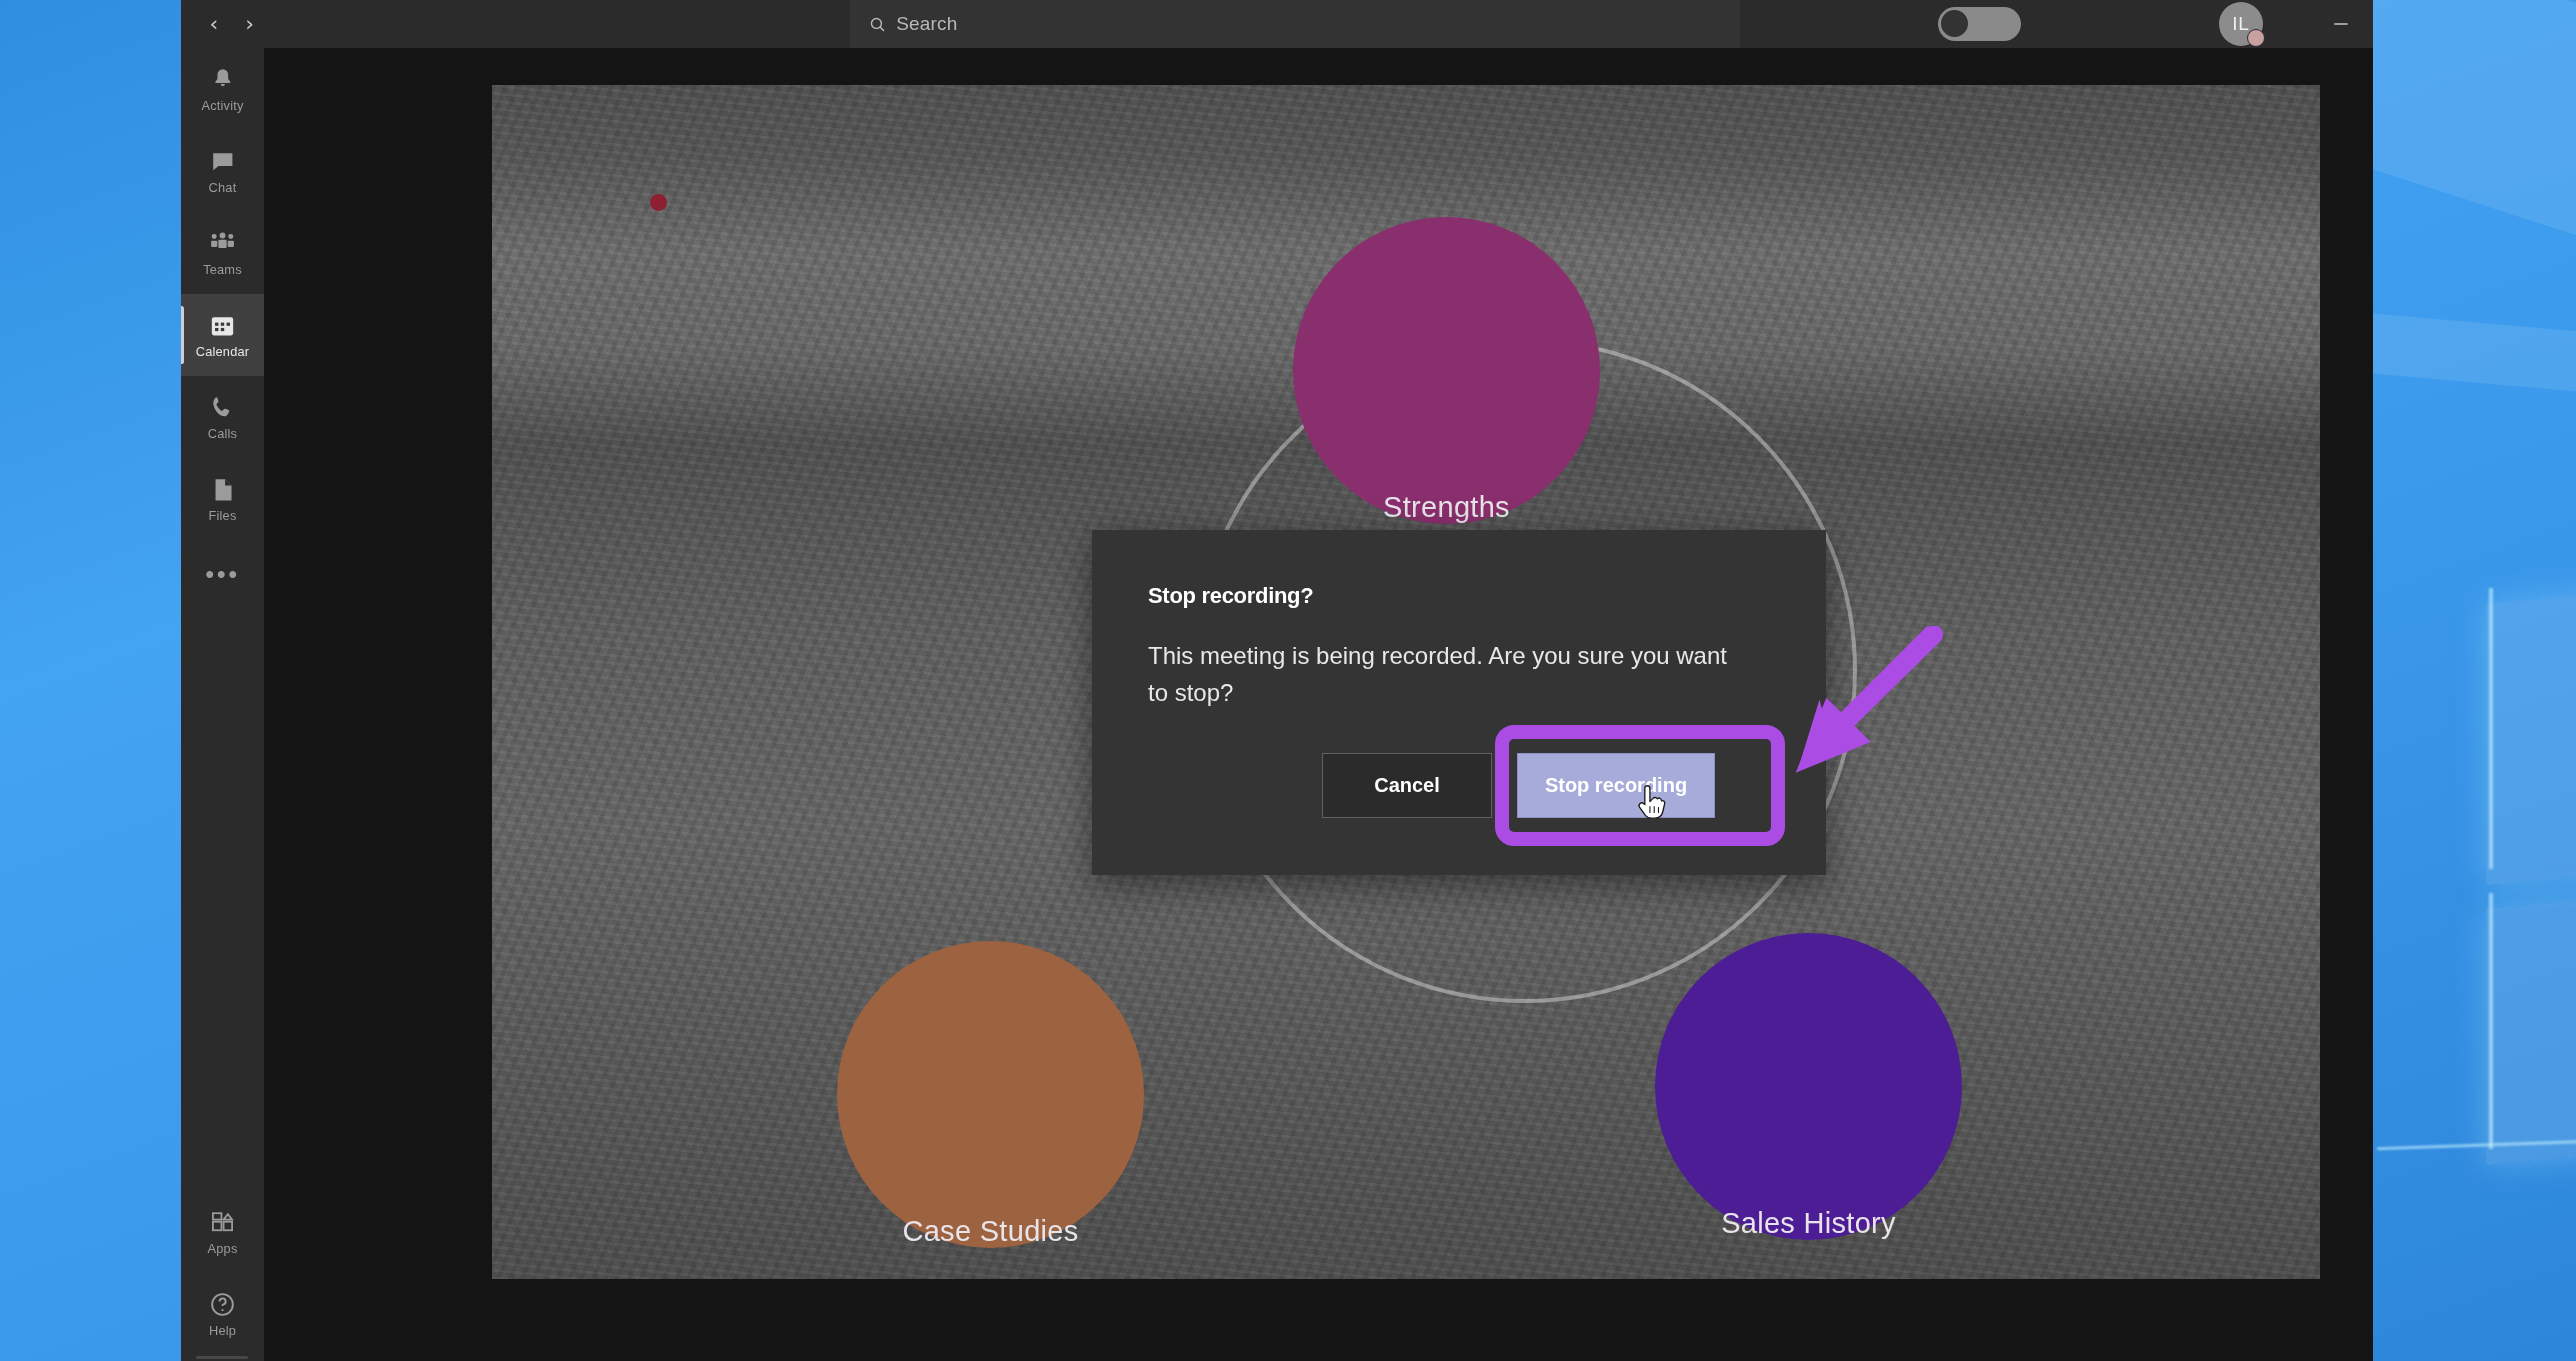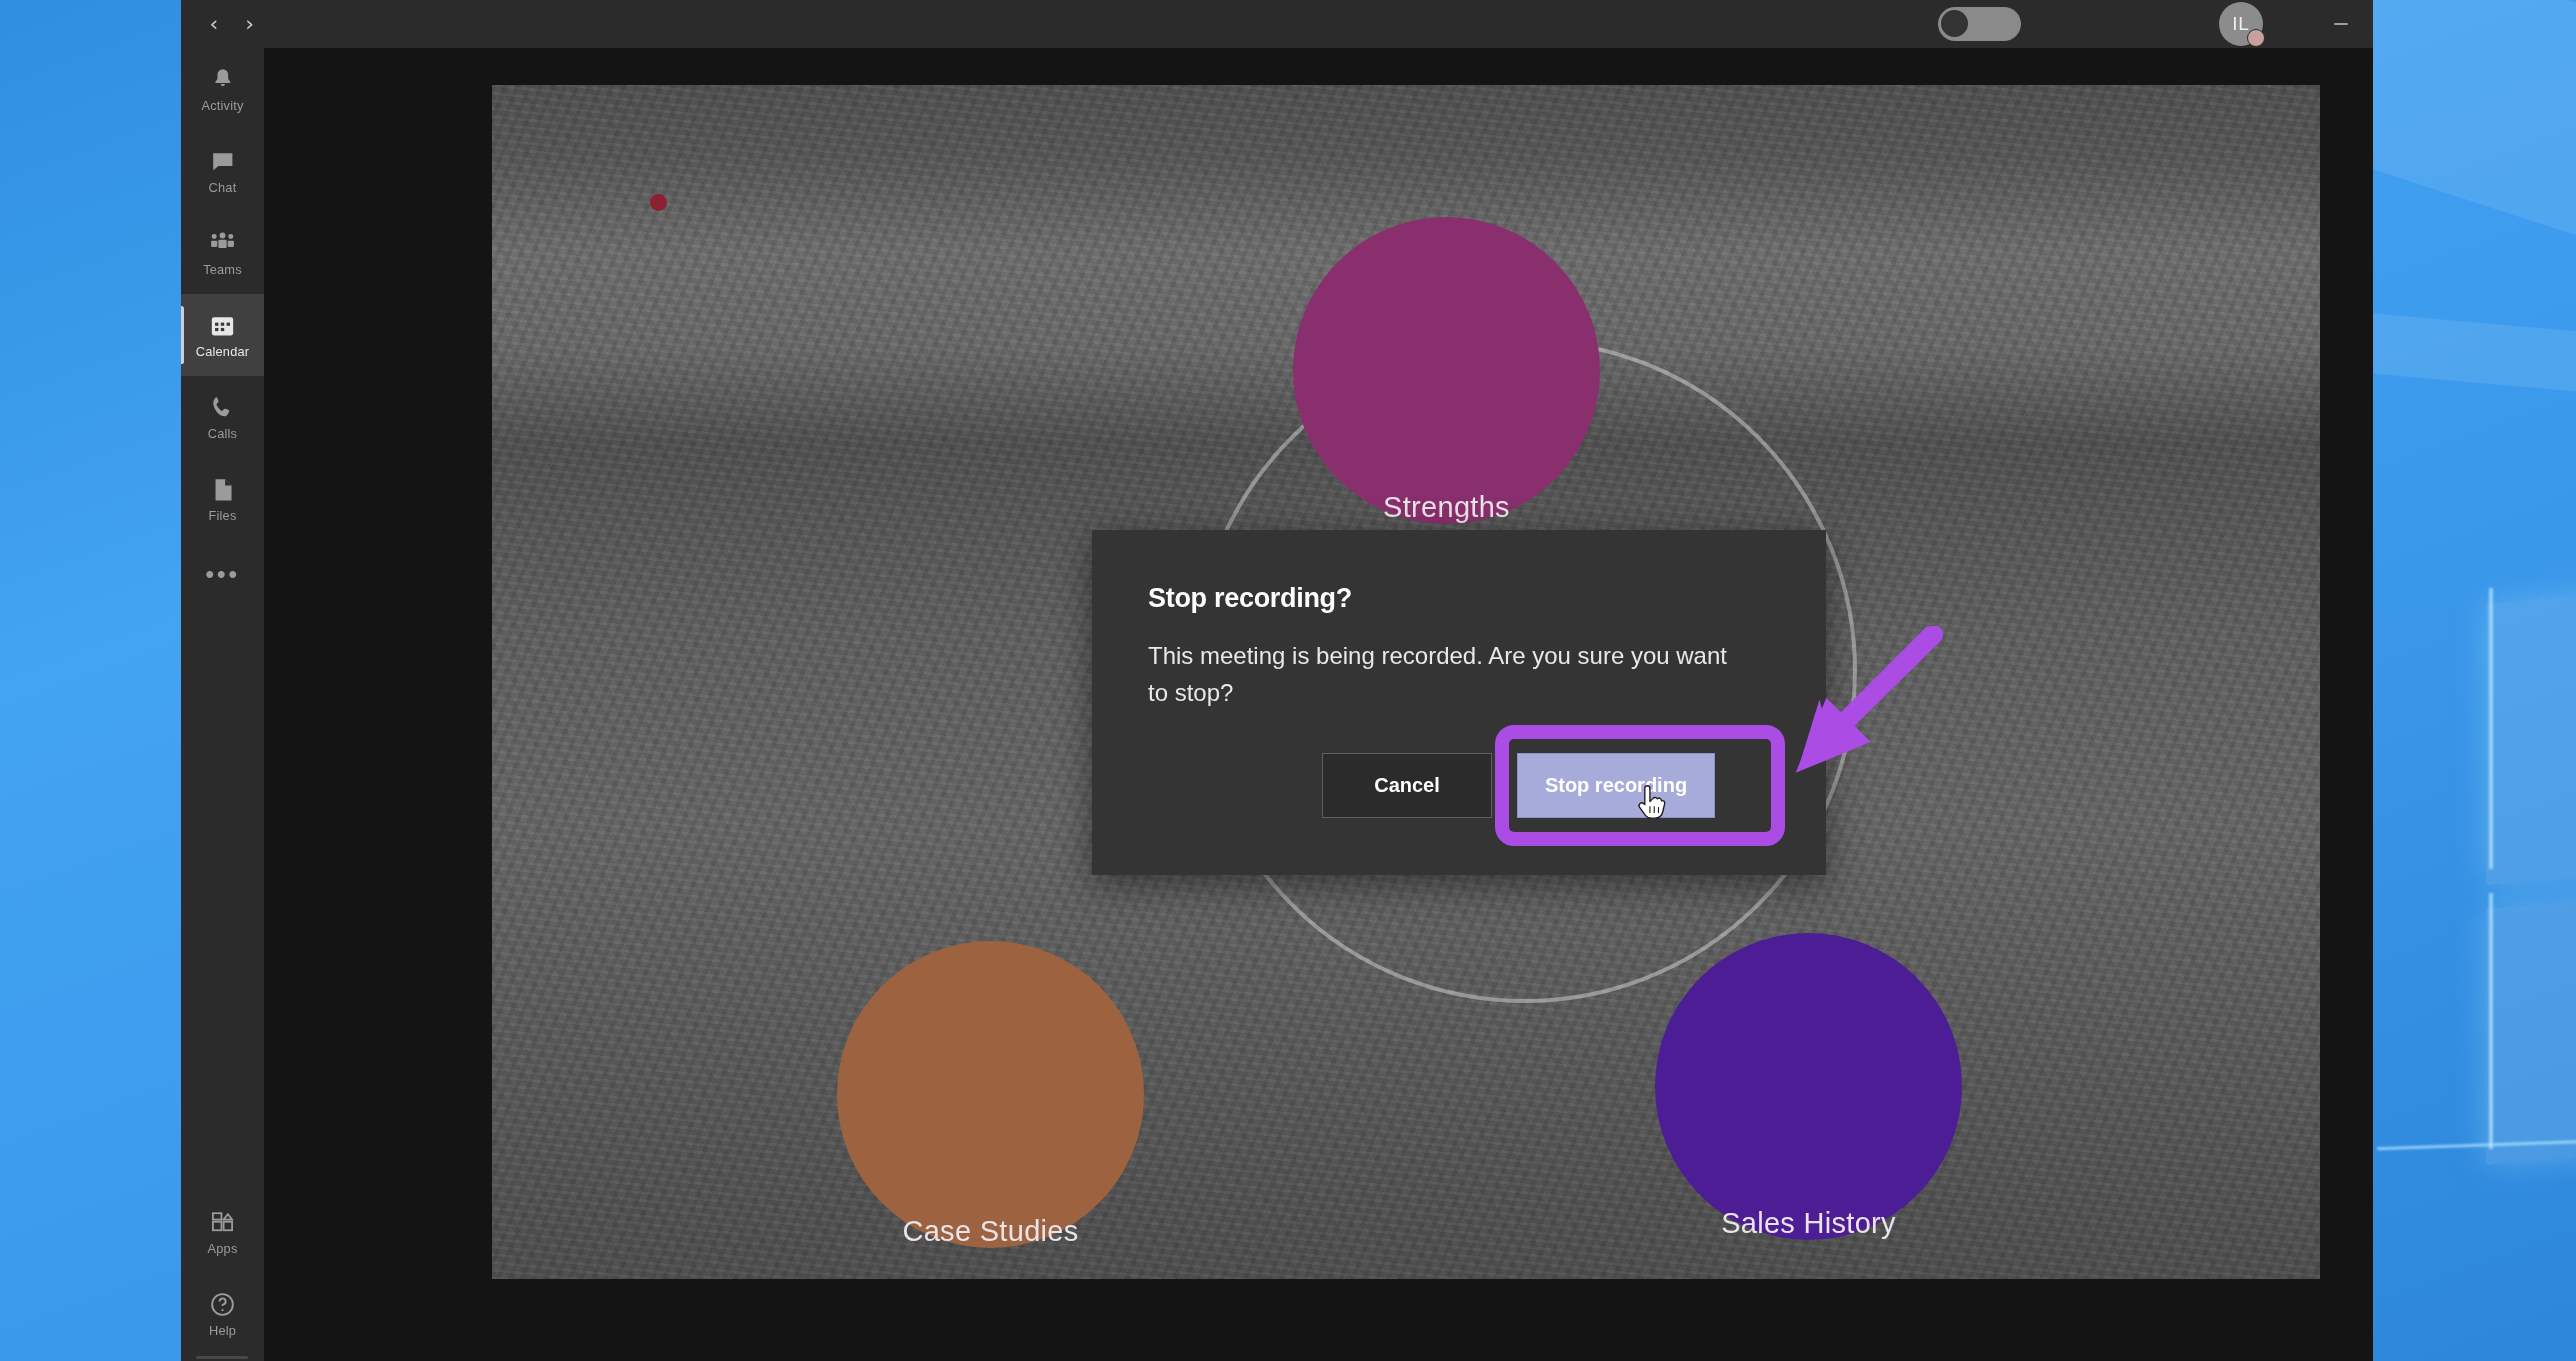--- a/index.html
+++ b/index.html
@@ -93,21 +93,21 @@
   .bubble{position:absolute;border-radius:50%;display:flex;align-items:flex-end;
           justify-content:center;color:#e9e3ea;font-size:29px;letter-spacing:0.3px;}
   #bub-strengths{left:801px;top:132px;width:307px;height:307px;background:#8a2f6d;}
   #bub-case{left:345px;top:856px;width:307px;height:307px;background:#9d6341;}
   #bub-sales{left:1163px;top:848px;width:307px;height:307px;background:#4c1d95;}
 
   
   #modal{position:absolute;left:911px;top:530px;width:734px;height:345px;
          background:#343434;box-shadow:0 8.5px 34px rgba(0,0,0,.45);}
   #modal-title{position:absolute;left:56px;top:53px;color:#ffffff;
-               font-size:27px;font-weight:bold;letter-spacing:-0.3px;}
+               font-size:22px;font-weight:bold;letter-spacing:-0.3px;}
   #modal-body{position:absolute;left:56px;top:107px;width:579px;color:#e8e8e8;
               font-size:24px;line-height:1.55;}
   .dlg-btn{position:absolute;height:65px;display:flex;align-items:center;
            justify-content:center;font-size:20px;font-weight:bold;cursor:pointer;}
   #btn-cancel{left:1141px;top:753px;width:170px;background:#2b2b2b;color:#fff;
               border:0.9px solid #606060;box-sizing:border-box;}
   #btn-stop{left:1336px;top:753px;width:198px;background:#a7abda;color:#ffffff;
             border:0.9px solid #8c90c4;box-sizing:border-box;}
 
   
@@ -134,20 +134,27 @@
 </div>
 
 <div id="app-window">
 
   <div id="titlebar">
     <div class="nav-arrows">
       <div class="chev">‹</div>
       <div class="chev">›</div>
     </div>
 
+    <div id="search-box">
+      <svg class="mag" viewBox="0 0 24 24" fill="none" stroke="#b9b9b9" stroke-width="2">
+        <circle cx="10.5" cy="10.5" r="7"></circle>
+          <line x1="15.6" y1="15.6" x2="21" y2="21"></line>
+      </svg>
+      <span id="search-placeholder">Search</span>
+    </div>
 
     <div id="toggle-pill">
       <div class="knob"></div>
     </div>
 
     <div id="avatar">
       <span>IL</span>
       <span class="presence"></span>
     </div>
 

